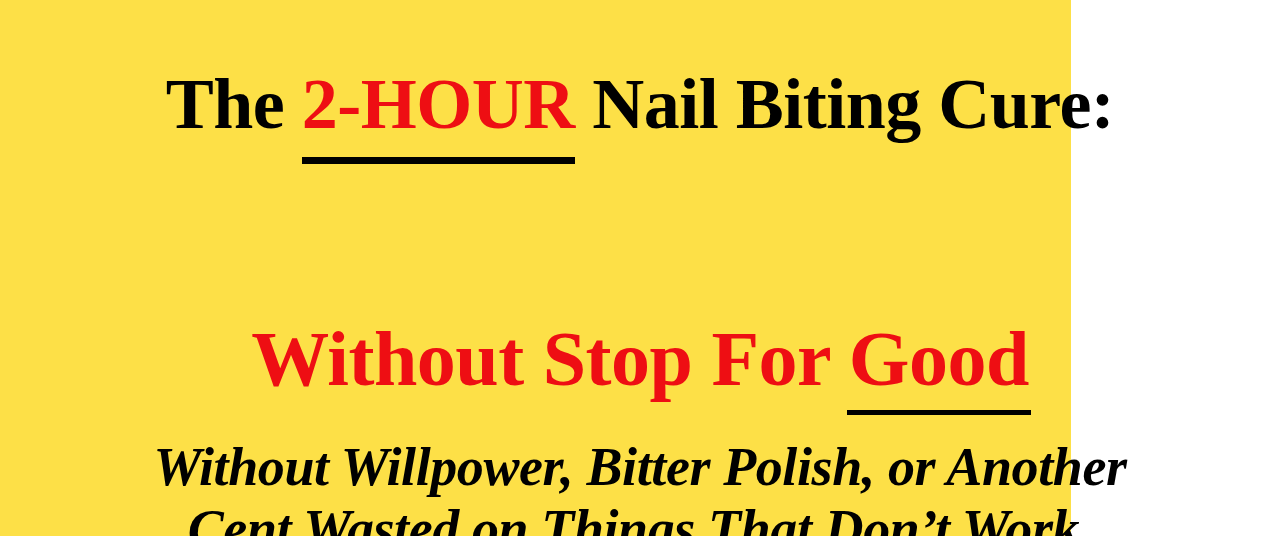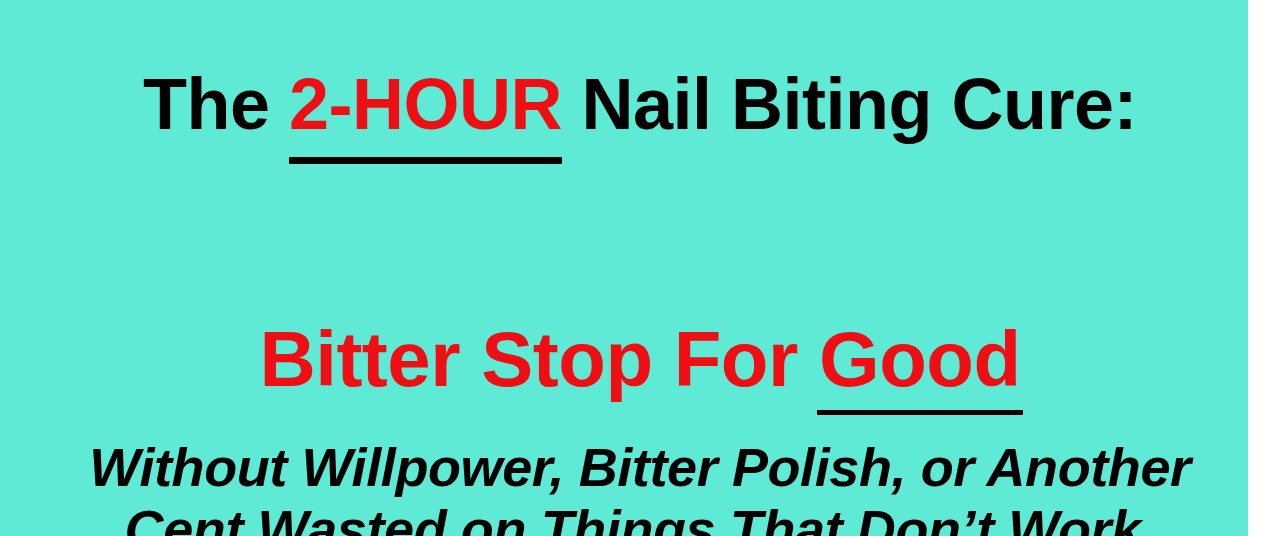--- a/index.html
+++ b/index.html
@@ -11,24 +11,25 @@
     width: 1280px;
     height: 536px;
     background: #ffffff;
     font-family: "Liberation Sans", "DejaVu Sans", sans-serif;
     overflow: hidden;
     -webkit-font-smoothing: antialiased;
   }
 
   .page {
     position: relative;
-    width: 1248px;
+    width: 1071px;
     height: 536px;
-    background: #5eead4;
+    background: #fde047;
     box-sizing: border-box;
+    font-family: Liberation Serif, serif;
   }
 
   
   .headline {
     position: absolute;
     left: 0;
     top: 14px;
     width: 1280px;
     text-align: center;
     white-space: nowrap;
@@ -104,20 +105,20 @@
     white-space: nowrap;
   }
 </style>
 </head>
 <body>
 
 <div class="page">
 
   <h1 class="headline"><span>The </span><span class="emphasis">2-HOUR</span><span> Nail Biting Cure:</span></h1>
 
-  <h2 class="subhead"><span>Bitter Stop For </span><span class="emphasis">Good</span></h2>
+  <h2 class="subhead"><span>Without Stop For </span><span class="emphasis">Good</span></h2>
 
   <p class="tagline">
     <span class="tagline-line">Without Willpower, Bitter Polish, or Another</span>
     <span class="tagline-line">Cent Wasted on Things That Don’t Work.</span>
   </p>
 
 </div>
 
 </body></html>

